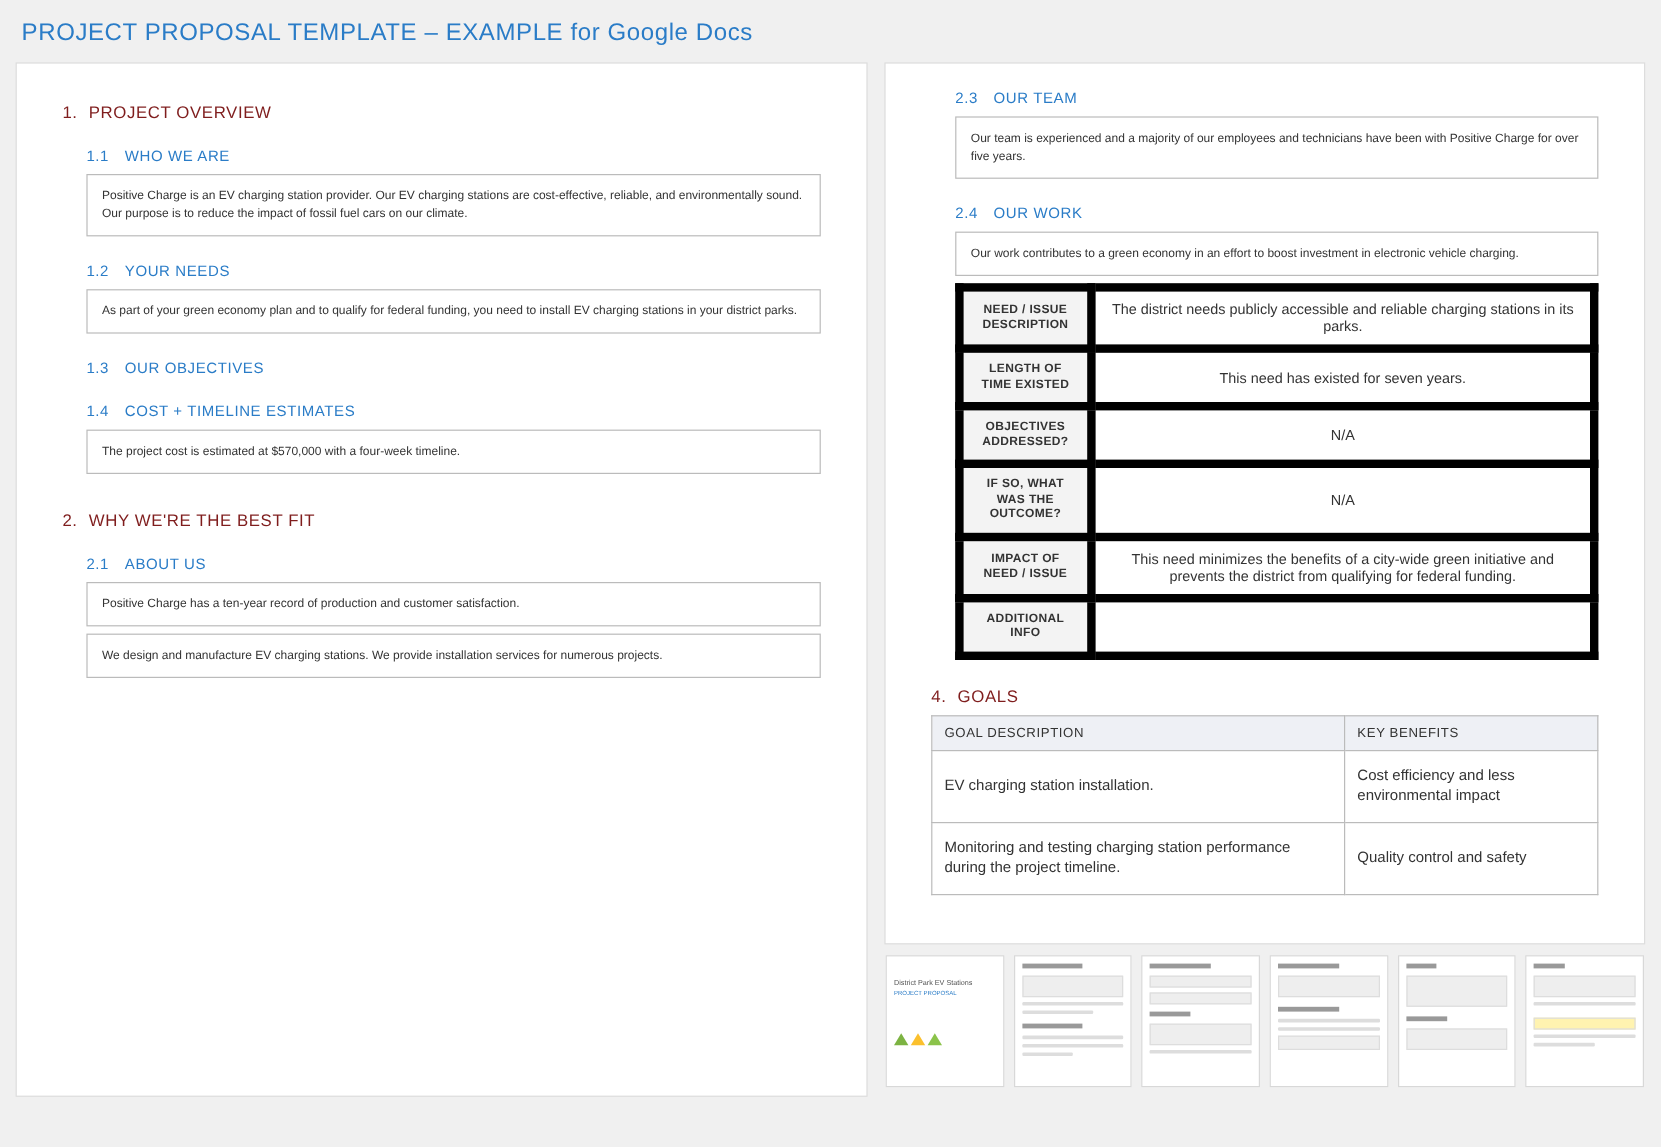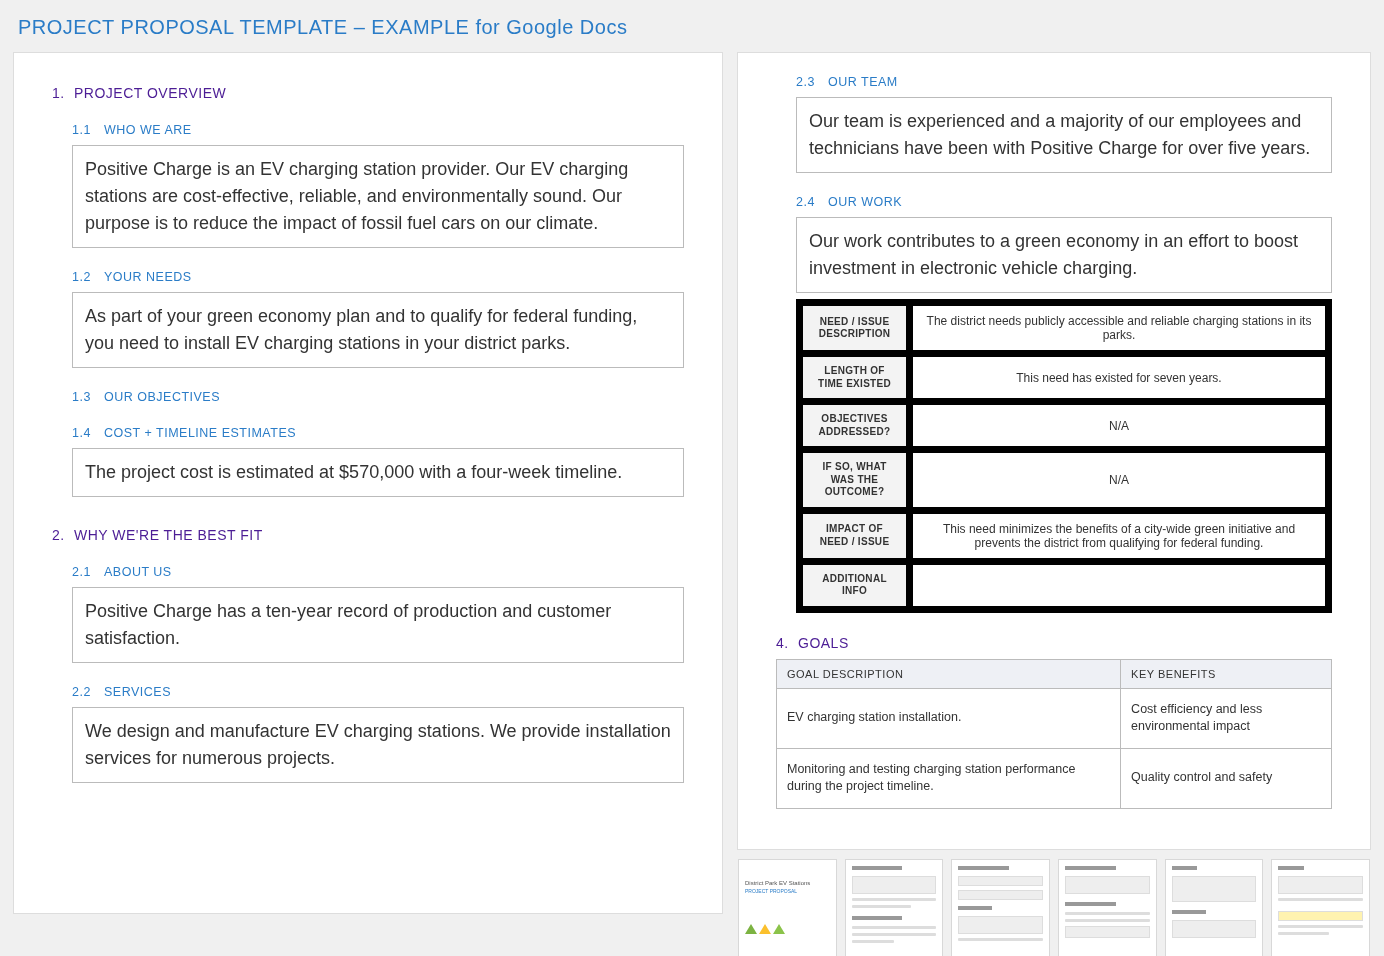--- a/index.html
+++ b/index.html
@@ -24,39 +24,39 @@
   }
   .page {
     background: #fff;
     flex: 1;
     min-height: 860px;
     padding: 14px 38px 30px 38px;
     box-shadow: 0 0 0 1px #ddd;
     position: relative;
   }
   .sec-title {
-    color: #4c1d95;
+    color: #7f1d1d;
     font-size: 14px;
     letter-spacing: 0.5px;
     margin: 18px 0 8px 0;
     font-weight: 400;
   }
   .sub-title {
     color: #2a7cc7;
     font-size: 12.5px;
     letter-spacing: 0.5px;
     margin: 22px 0 8px 20px;
     font-weight: 400;
   }
   .sub-title .num { display:inline-block; width:32px; color:#2a7cc7;}
   .box {
     border: 1px solid #bbb;
     padding: 10px 12px;
     margin: 0 0 6px 20px;
-    font-size: 18px;
+    font-size: 10px;
     line-height: 1.5;
     color: #333;
   }
   .sec-title .num { display:inline-block; width:22px;}
   table.needs {
     width: 100%;
     border-collapse: collapse;
     margin: 6px 0 10px 20px;
     width: calc(100% - 20px);
     font-size: 12px;
@@ -152,23 +152,20 @@
 
     <div class="sec-title" style="margin-top:30px;">
       <span class="num">2.</span><span>WHY WE'RE THE BEST FIT</span>
     </div>
 
     <div class="sub-title">
       <span class="num">2.1</span><span>ABOUT US</span>
     </div>
     <div class="box">Positive Charge has a ten-year record of production and customer satisfaction.</div>
 
-    <div class="sub-title">
-      <span class="num">2.2</span><span>SERVICES</span>
-    </div>
     <div class="box">We design and manufacture EV charging stations. We provide installation services for numerous projects.</div>
   </div>
 
   <div class="right-col" style="flex:1;">
     <div class="page tall" style="padding-top:18px;">
 
       <div class="sub-title" style="margin-top:4px;">
         <span class="num">2.3</span><span>OUR TEAM</span>
       </div>
       <div class="box">Our team is experienced and a majority of our employees and technicians have been with Positive Charge for over five years.</div>

